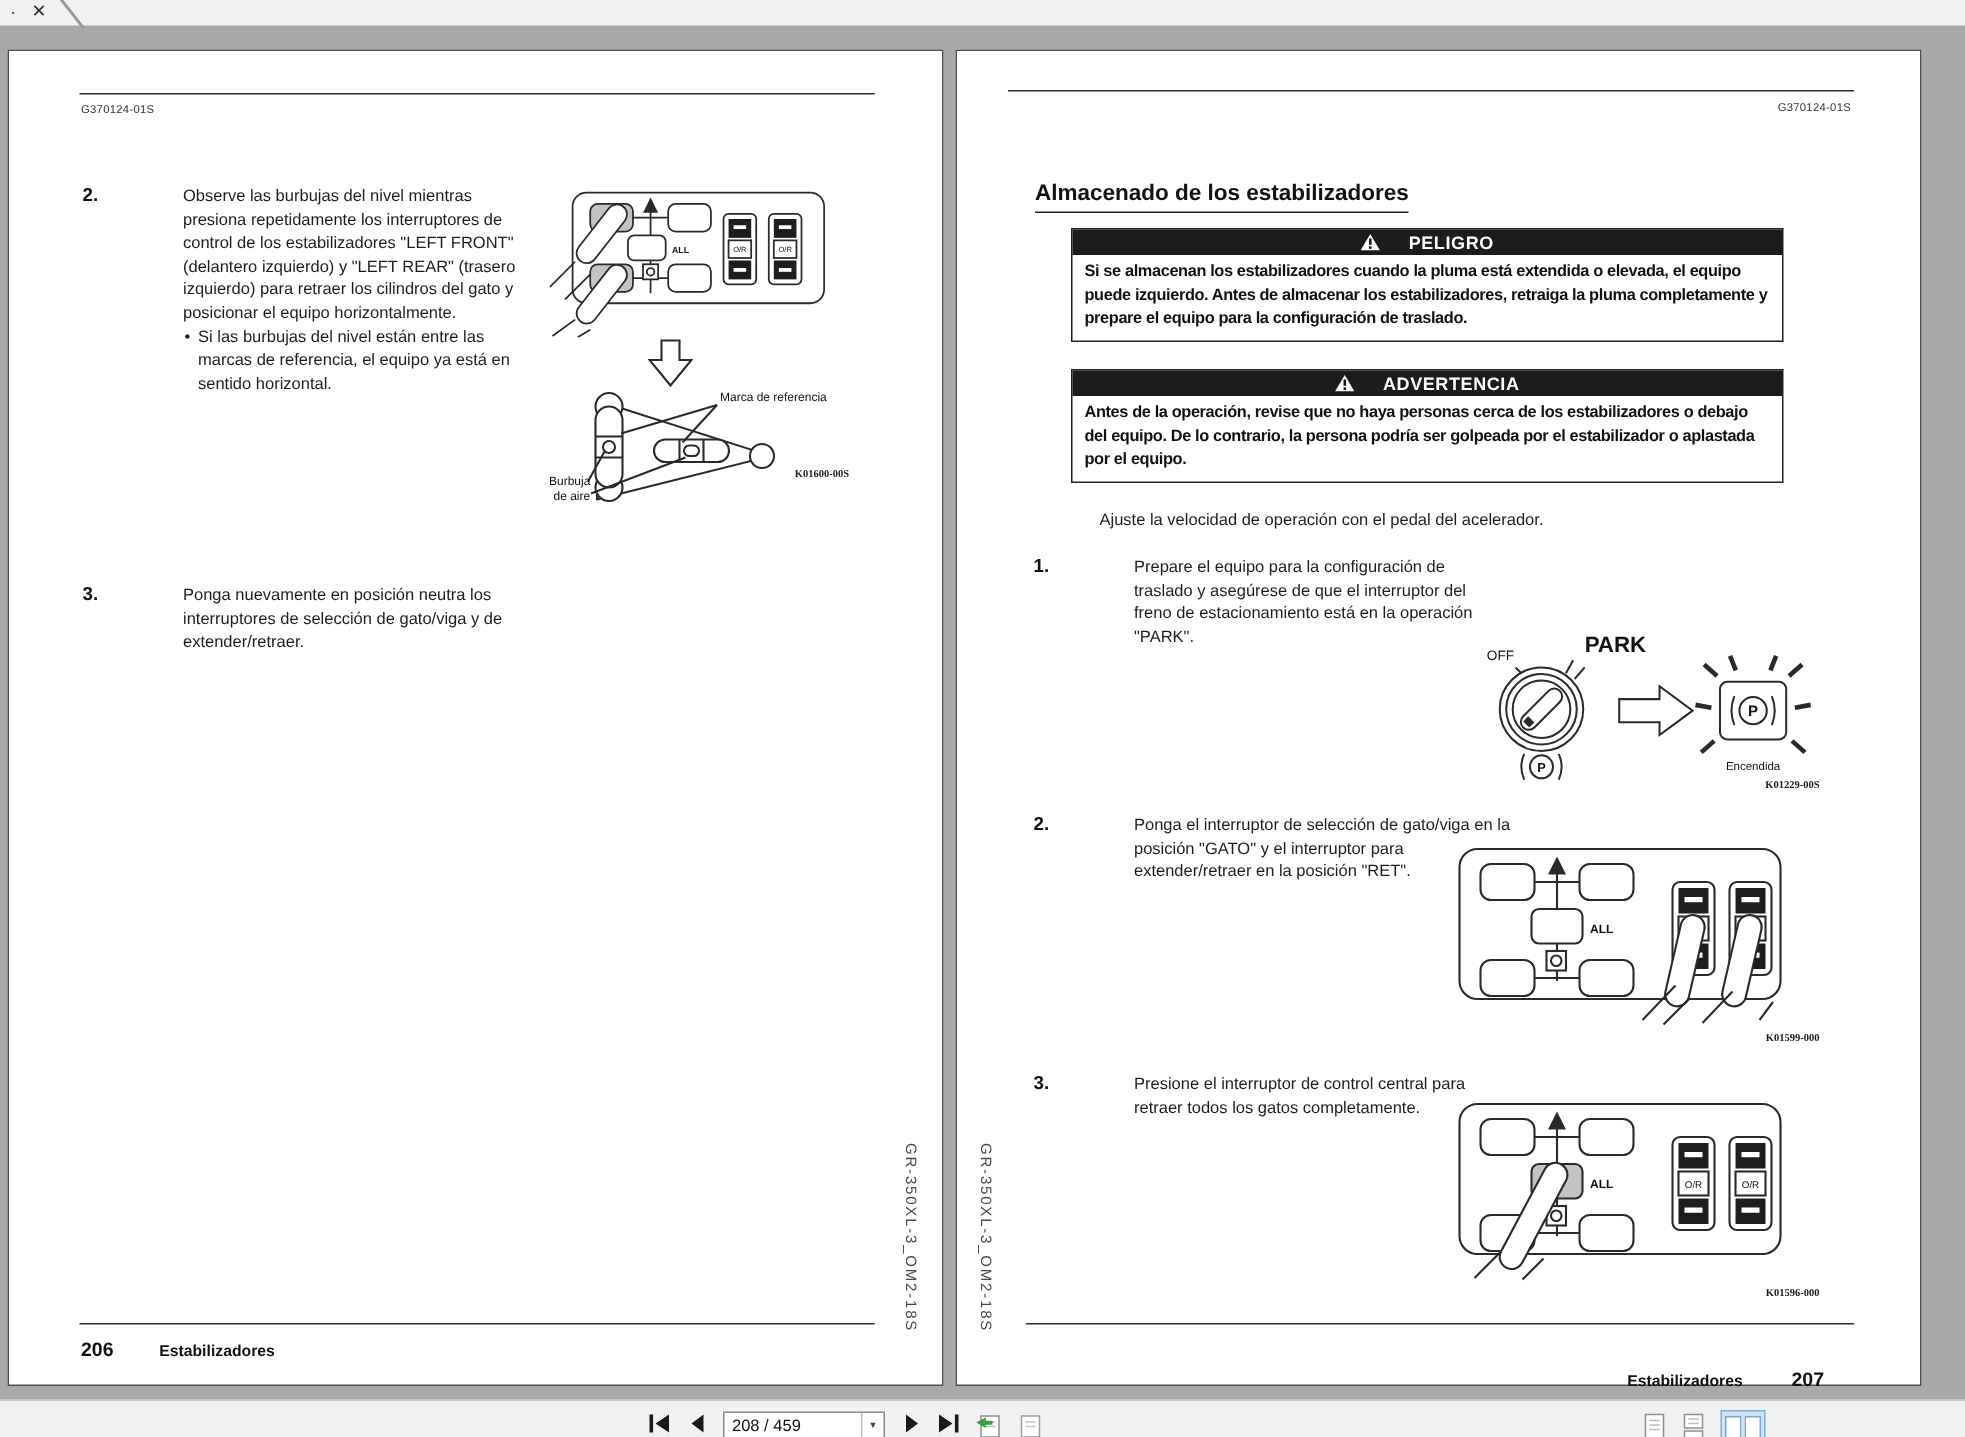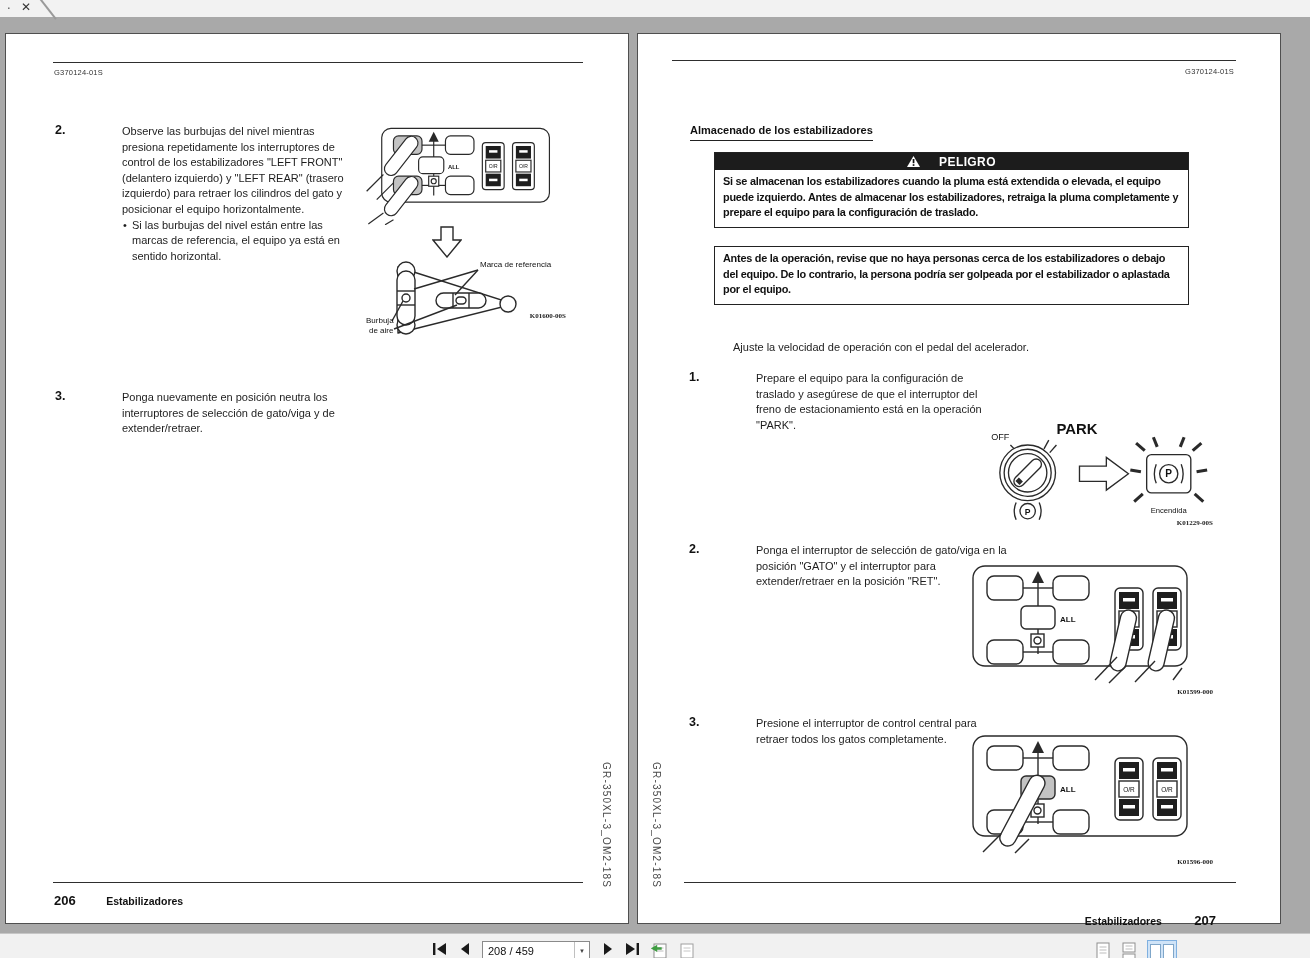--- a/index.html
+++ b/index.html
@@ -22,21 +22,21 @@
   .body-text { font-size:11px; line-height:15.6px; color:#1d1d1d;margin-left:43px; }
   .step-num { font-weight:bold; font-size:12.5px; color:#111; }
   .bullet-row { position:relative; padding-left:10px; margin-top:0px; }
   .bullet-row::before { content:"•"; position:absolute; left:1px; top:0; font-size:11px; }
   .fig-code { font-family:"Liberation Serif",serif; font-weight:bold; font-size:7px; color:#1a1a1a; text-align:right; }
   .side-text { writing-mode:vertical-rl; font-size:10px; color:#4a4a4a; letter-spacing:1.2px; white-space:nowrap; }
   .footer-text { font-weight:bold; color:#111; }
   .pg-num { font-size:13px; font-weight:bold;margin-top:24px; }
   .pg-sec { font-size:10.5px; font-weight:bold; }
 
-  .page-title { font-weight:bold; font-size:11px; color:#111; border-bottom:1.6px solid #222; padding-bottom:4px; display:inline-block; }
+  .page-title { font-weight:bold; font-size:15px; color:#111; border-bottom:1.6px solid #222; padding-bottom:4px; display:inline-block; }
 
   .alert-box { position:absolute; border:1.6px solid #222; background:#fff; }
   .alert-head { background:#1c1c1c; color:#fff; font-weight:bold; font-size:12px; letter-spacing:.4px;
                 display:flex; align-items:center; justify-content:center; gap:19px; height:17px; }
   .alert-body { font-weight:bold; font-size:10.9px; line-height:15.6px; letter-spacing:-0.25px; color:#111; padding:4px 8px 6px 8px; }
 
   
   svg .d  { fill:none; stroke:#2a2a2a; stroke-width:1.4; }
   svg .df { fill:#fff; stroke:#2a2a2a; stroke-width:1.4; }
   svg .gray { fill:#c3c3c3; stroke:#2a2a2a; stroke-width:1.4; }
@@ -180,20 +180,28 @@
           <polygon points="6.5,0 13,11 0,11" fill="#fff"></polygon>
           <rect x="5.7" y="3" width="1.7" height="4.2" fill="#111"></rect>
           <rect x="5.7" y="8.2" width="1.7" height="1.7" fill="#111"></rect>
         </svg>
         <span>PELIGRO</span>
       </div>
       <div class="alert-body">Si se almacenan los estabilizadores cuando la pluma está extendida o elevada, el equipo puede izquierdo. Antes de almacenar los estabilizadores, retraiga la pluma completamente y prepare el equipo para la configuración de traslado.</div>
     </div>
 
     <div class="alert-box" style="left:76px; top:212px; width:475px;">
+      <div class="alert-head">
+        <svg width="13" height="11" viewBox="0 0 13 11">
+          <polygon points="6.5,0 13,11 0,11" fill="#fff"></polygon>
+          <rect x="5.7" y="3" width="1.7" height="4.2" fill="#111"></rect>
+          <rect x="5.7" y="8.2" width="1.7" height="1.7" fill="#111"></rect>
+        </svg>
+        <span>ADVERTENCIA</span>
+      </div>
       <div class="alert-body">Antes de la operación, revise que no haya personas cerca de los estabilizadores o debajo del equipo. De lo contrario, la persona podría ser golpeada por el estabilizador o aplastada por el equipo.</div>
     </div>
 
     <div class="abs body-text" style="left:52px; top:306px; width:420px;">Ajuste la velocidad de operación con el pedal del acelerador.</div>
 
     <div class="abs step-num" style="left:51px; top:336px;">1.</div>
     <div class="abs body-text" style="left:75px; top:337px; width:240px;">Prepare el equipo para la configuración de traslado y asegúrese de que el interruptor del freno de estacionamiento está en la operación "PARK".</div>
 
     <div class="abs" style="left:334px; top:373px;">
       <svg width="238" height="122" viewBox="0 0 248 122">

